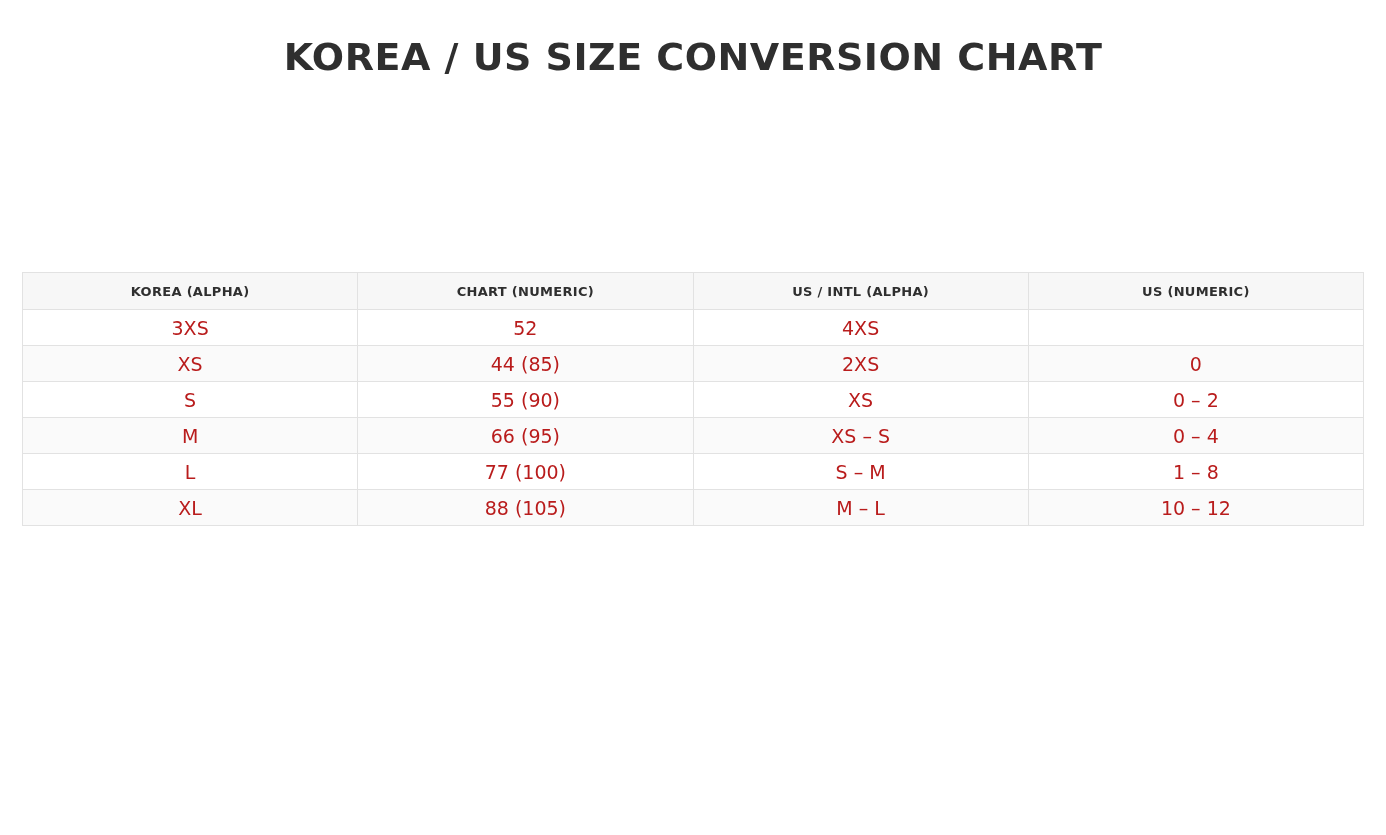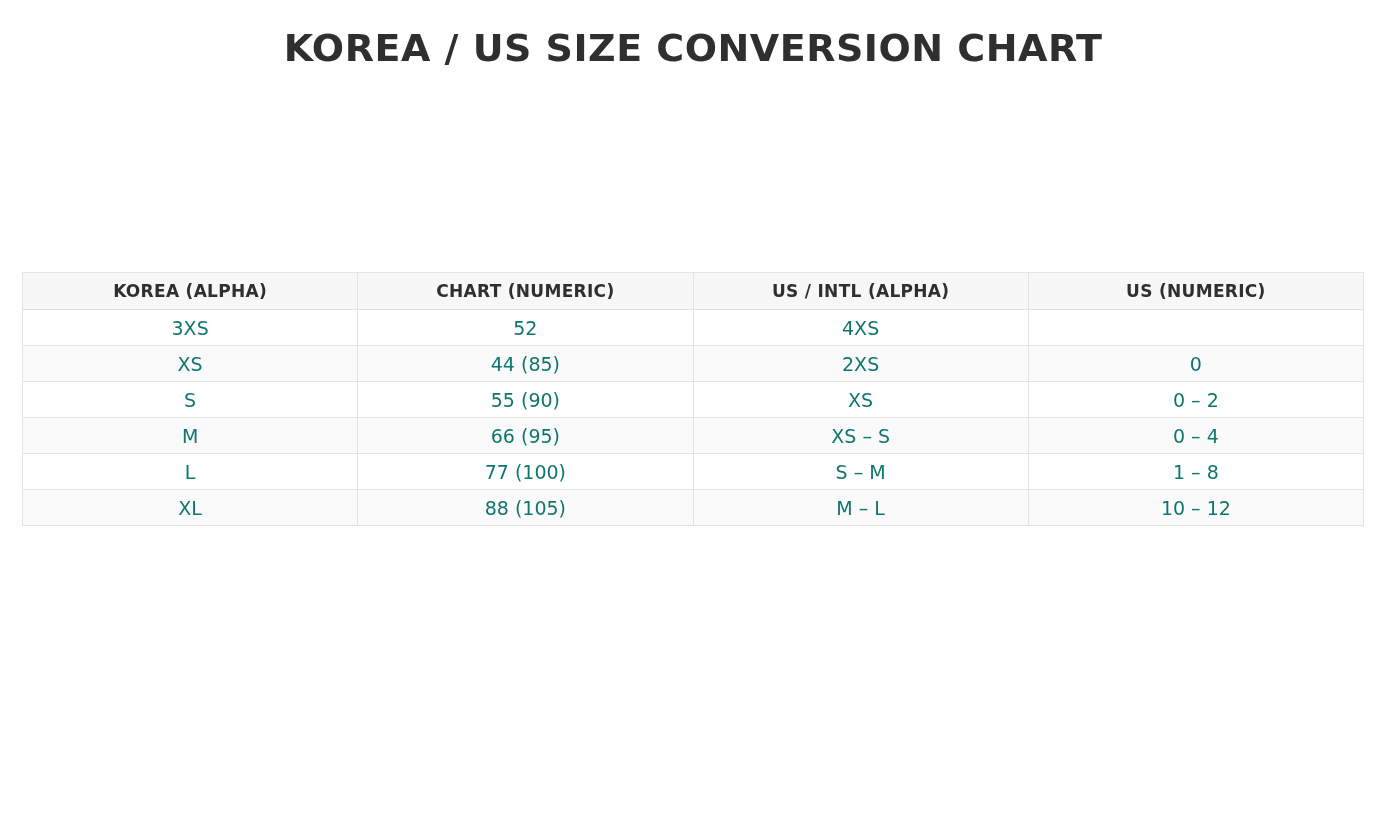--- a/index.html
+++ b/index.html
@@ -14,50 +14,50 @@
     color: #333333;
     position: relative;
     overflow: hidden;
   }
   .page-title {
     text-align: center;
     font-size: 38px;
     font-weight: bold;
     letter-spacing: 0.5px;
     color: #2f2f2f;
-    margin: 8px;
+    margin: 17px;
     padding-top: 18px;
     line-height: 1.2;
   }
   .table-wrap {
     position: absolute;
     top: 272px;
     left: 22px;
     width: 1342px;
   }
   table.size-table {
     border-collapse: collapse;
     width: 100%;
     table-layout: fixed;
   }
   table.size-table th,
   table.size-table td {
     border: 1px solid #e2e2e2;
     text-align: center;
     font-size: 19px;
-    color: #0f766e;
+    color: #b91c1c;
     height: 35px;
     padding: 0;
     font-weight: normal;
     vertical-align: middle;
   }
   table.size-table thead th {
     background: #f7f7f7;
     font-weight: bold;
-    font-size: 17px;
+    font-size: 13px;
     letter-spacing: 0.3px;
     color: #2f2f2f;
     height: 36px;
   }
   table.size-table tbody tr:nth-child(even) td {
     background: #fafafa;
   }
   table.size-table tbody tr:nth-child(odd) td {
     background: #ffffff;
   }

